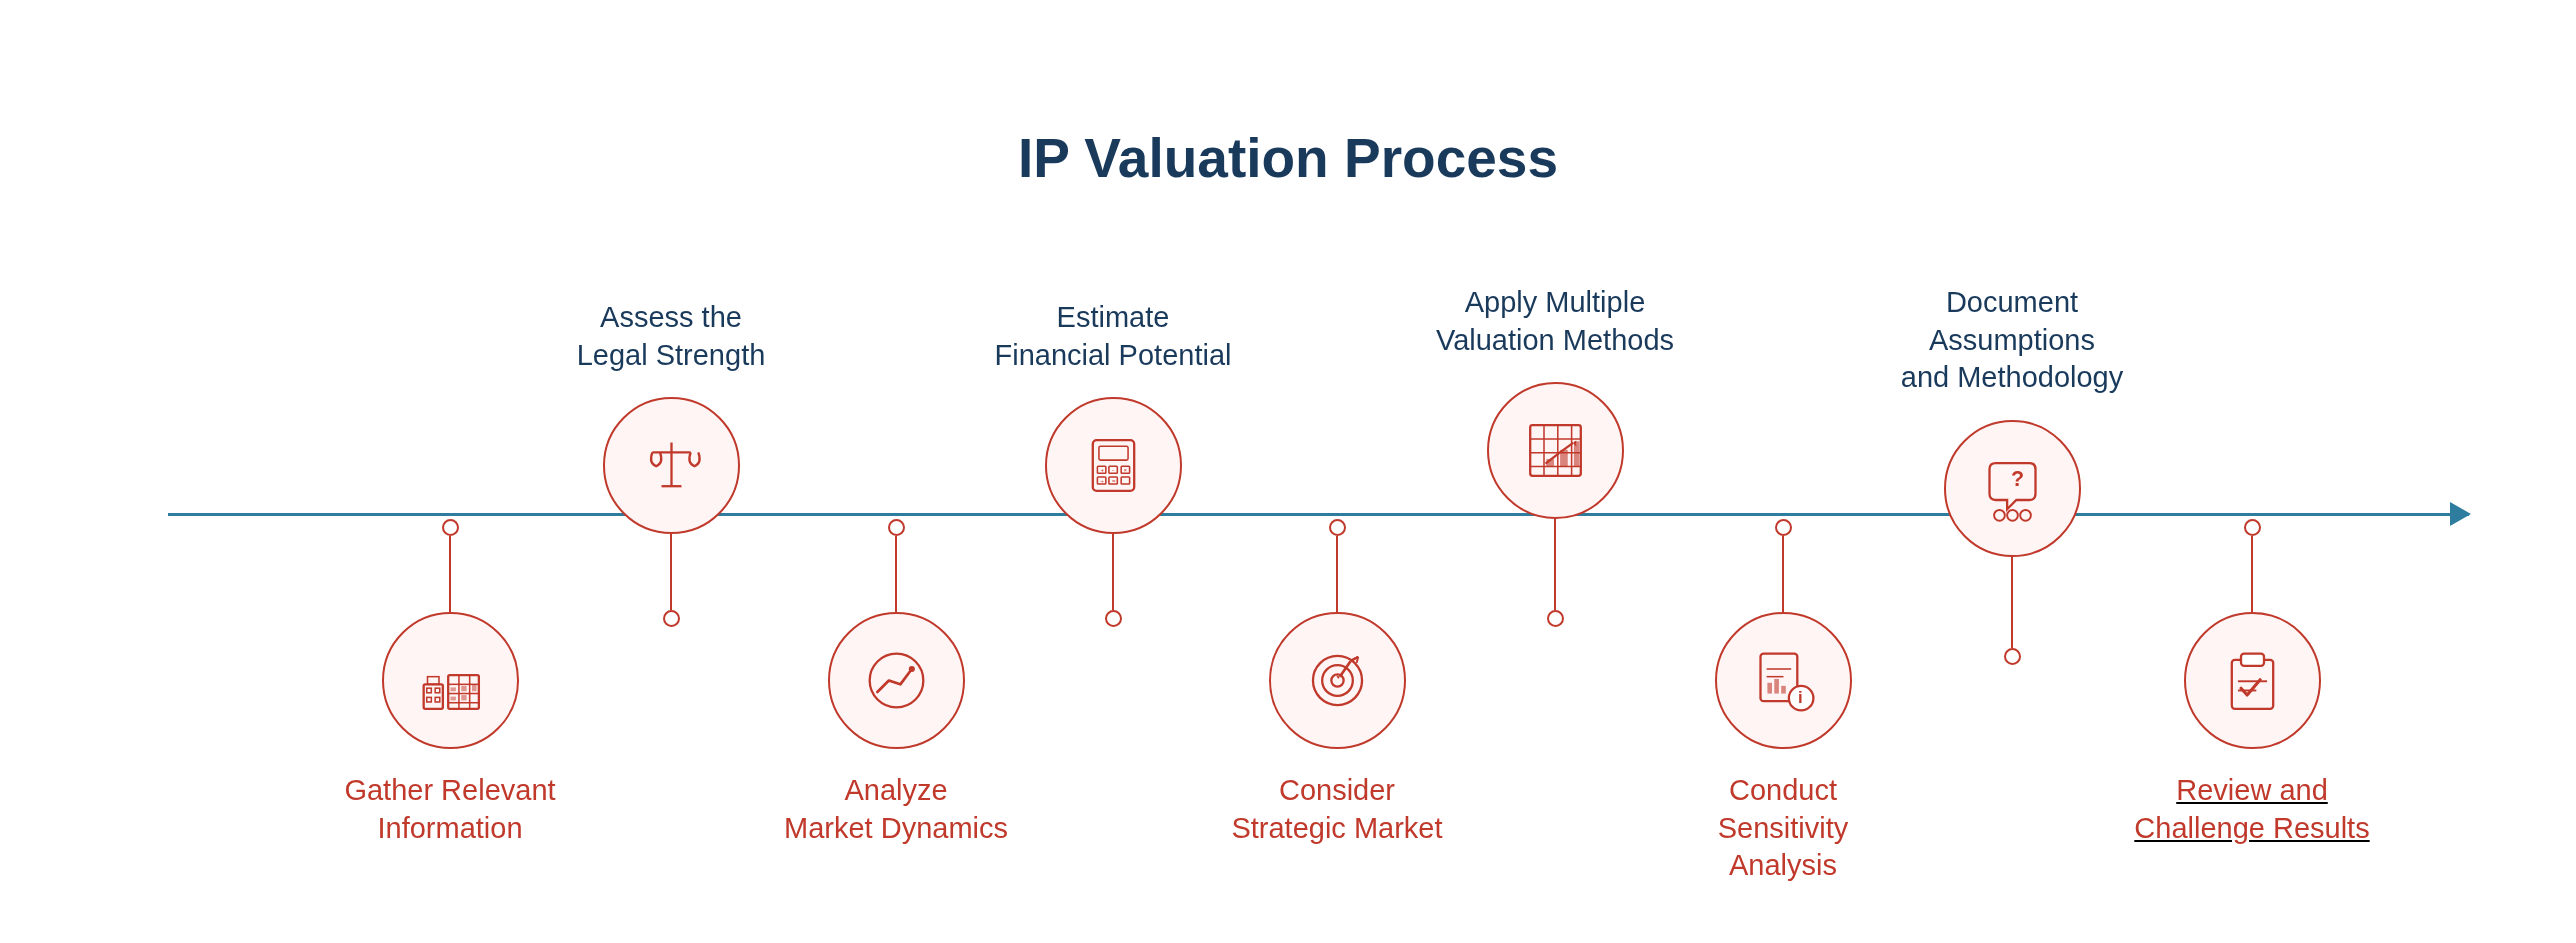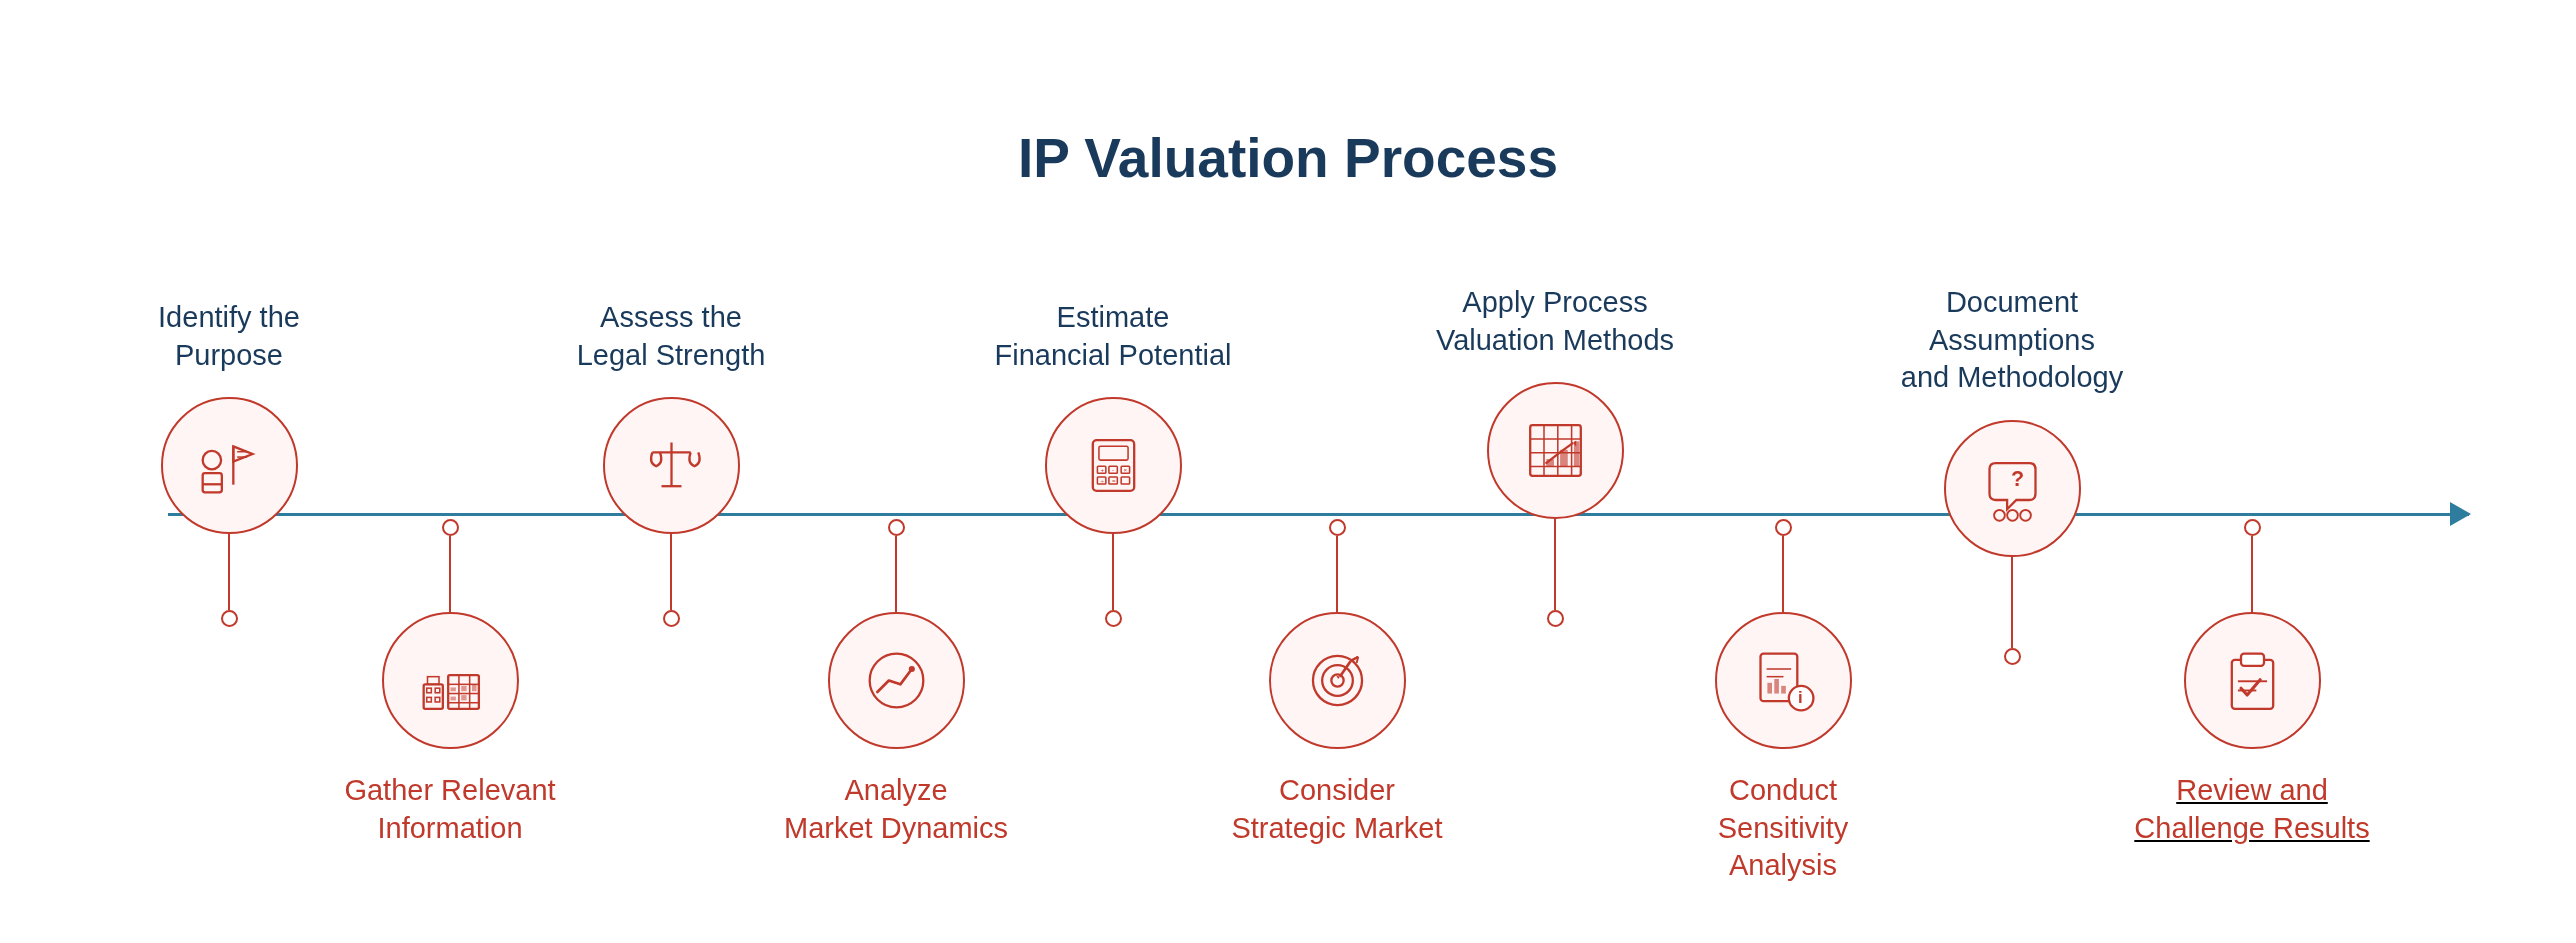--- a/index.html
+++ b/index.html
@@ -94,40 +94,20 @@
   </style>
 </head>
 <body>
 
 <h1 class="page-title">IP Valuation Process</h1>
 
 <div class="timeline-container">
 
   <div class="timeline-line"></div>
 
-  <div class="step" style="left:122px; top:76px; transform:translateX(-50%);">
-    <div class="label" style="margin-bottom:23px; color:#1a3a5c;">Identify the Purpose</div>
-    <div class="circle-icon">
-      <svg viewBox="0 0 90 90" fill="none" xmlns="http://www.w3.org/2000/svg">
-
-        <rect x="10" y="55" width="25" height="25" rx="3" stroke="#c0392b" stroke-width="3" fill="none"></rect>
-        <circle cx="22" cy="38" r="12" stroke="#c0392b" stroke-width="3" fill="none"></circle>
-        <rect x="10" y="68" width="25" height="3" fill="#c0392b"></rect>
-
-        <line x1="50" y1="20" x2="50" y2="70" stroke="#c0392b" stroke-width="3"></line>
-        <polygon points="50,20 75,30 50,40" fill="none" stroke="#c0392b" stroke-width="3"></polygon>
-
-        <line x1="55" y1="27" x2="68" y2="27" stroke="#c0392b" stroke-width="2"></line>
-        <line x1="55" y1="34" x2="68" y2="34" stroke="#c0392b" stroke-width="2"></line>
-      </svg>
-    </div>
-
-    <div style="width:2.3px; height:76px; background:#c0392b;"></div>
-    <div class="dot" style="position:relative; top:0; transform:none; margin:0;"></div>
-  </div>
 
   <div class="step" style="left:564px; top:76px; transform:translateX(-50%);">
     <div class="label" style="margin-bottom:23px; color:#1a3a5c; white-space:pre-line;text-align:center;">Assess the
 Legal Strength</div>
     <div class="circle-icon">
       <svg viewBox="0 0 90 90" fill="none" xmlns="http://www.w3.org/2000/svg">
 
         <line x1="45" y1="15" x2="45" y2="72" stroke="#c0392b" stroke-width="3"></line>
         <line x1="20" y1="28" x2="70" y2="28" stroke="#c0392b" stroke-width="3"></line>
 
@@ -164,21 +144,21 @@
         <text x="58" y="54" font-size="8" fill="#c0392b" font-family="Arial">×</text>
         <text x="28" y="68" font-size="8" fill="#c0392b" font-family="Arial">÷</text>
         <text x="43" y="68" font-size="8" fill="#c0392b" font-family="Arial">=</text>
       </svg>
     </div>
     <div style="width:2.3px; height:76px; background:#c0392b;"></div>
     <div class="dot" style="position:relative; top:0; transform:none; margin:0;"></div>
   </div>
 
   <div class="step" style="left:1448px; top:61px; transform:translateX(-50%);">
-    <div class="label" style="margin-bottom:23px; color:#1a3a5c; white-space:pre-line;">Apply Process
+    <div class="label" style="margin-bottom:23px; color:#1a3a5c; white-space:pre-line;">Apply Multiple
 Valuation Methods</div>
     <div class="circle-icon">
       <svg viewBox="0 0 90 90" fill="none" xmlns="http://www.w3.org/2000/svg">
 
         <rect x="12" y="12" width="66" height="66" rx="3" stroke="#c0392b" stroke-width="3" fill="none"></rect>
         <line x1="12" y1="30" x2="78" y2="30" stroke="#c0392b" stroke-width="2"></line>
         <line x1="12" y1="48" x2="78" y2="48" stroke="#c0392b" stroke-width="2"></line>
         <line x1="12" y1="66" x2="78" y2="66" stroke="#c0392b" stroke-width="2"></line>
         <line x1="30" y1="12" x2="30" y2="78" stroke="#c0392b" stroke-width="2"></line>
         <line x1="48" y1="12" x2="48" y2="78" stroke="#c0392b" stroke-width="2"></line>

